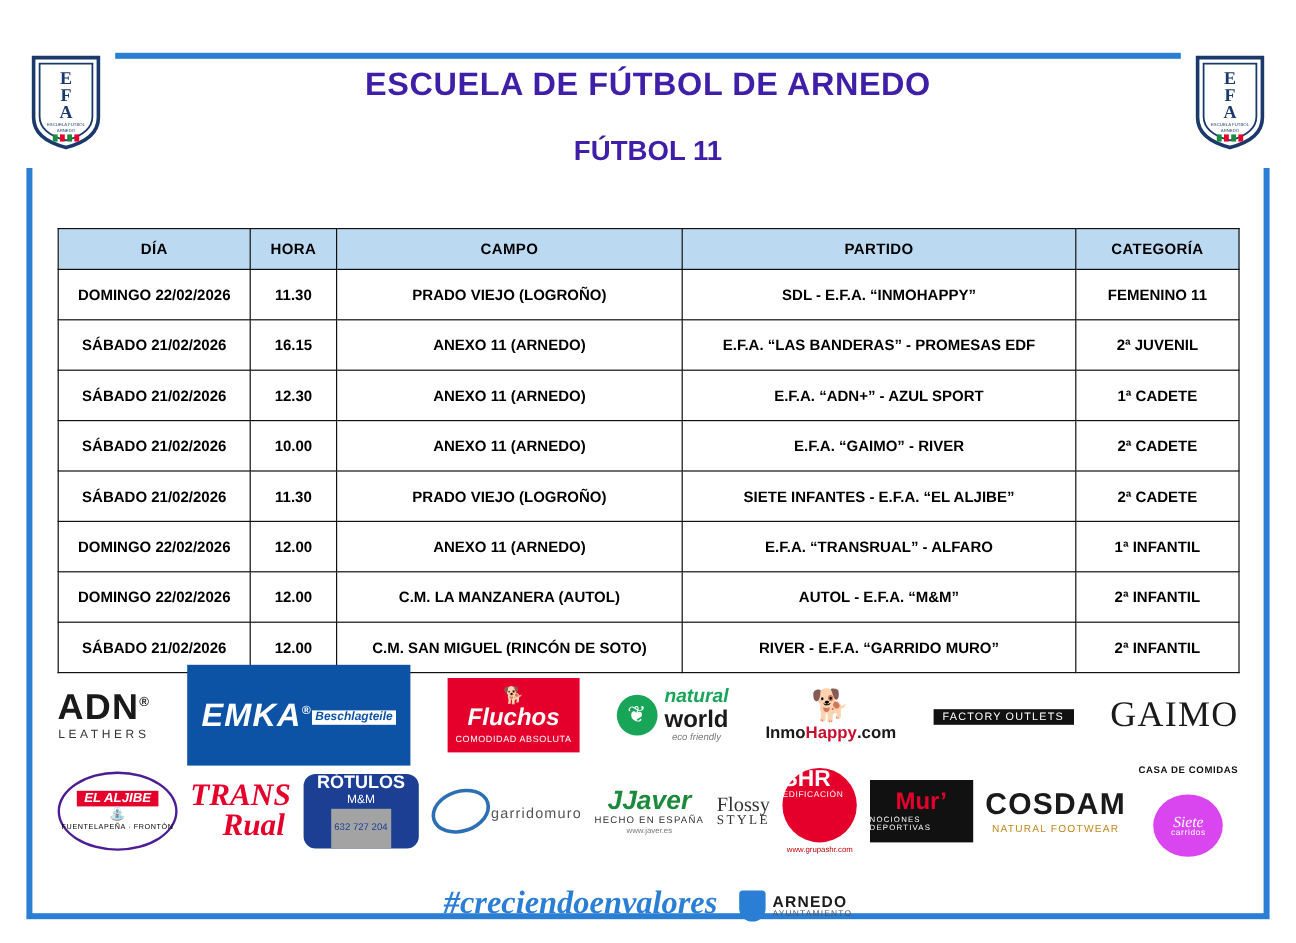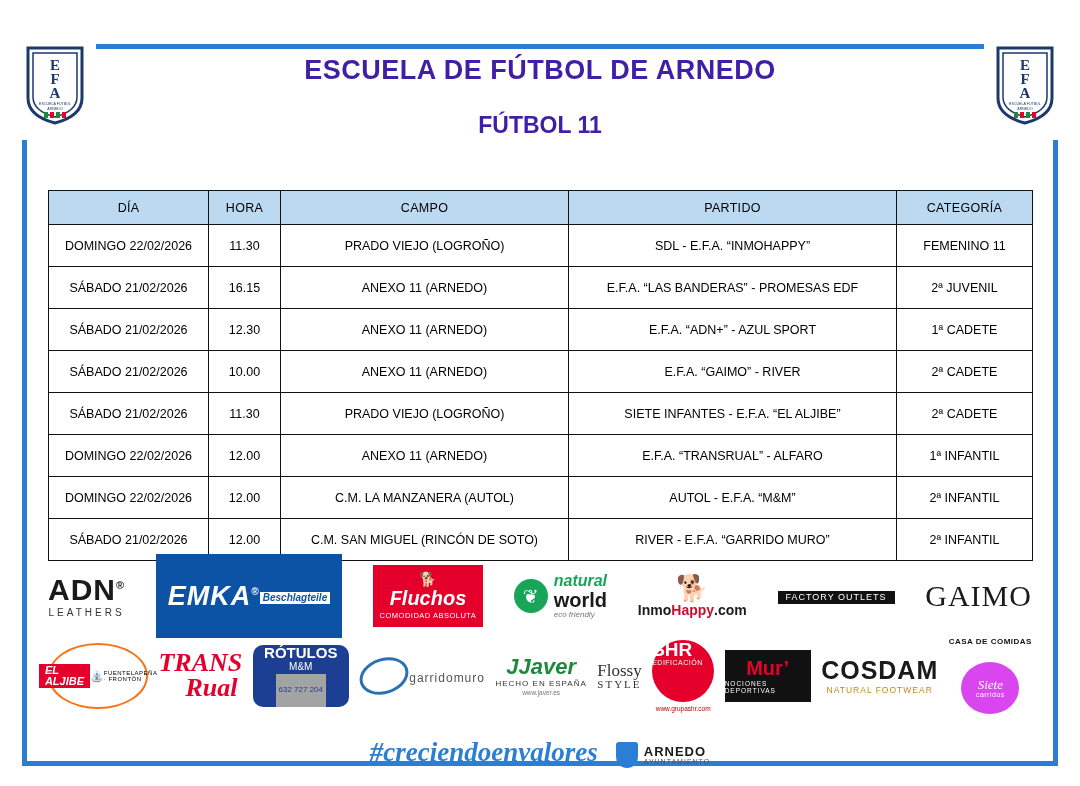--- a/index.html
+++ b/index.html
@@ -74,21 +74,21 @@
   table{
     border-collapse:collapse;
     width:984px;
     table-layout:fixed;
   }
   th,td{
     border:1px solid #111111;
     text-align:center;
     font-size:12.5px;
     color:#000000;
-    font-weight:normal;
+    font-weight:bold;
     padding:0 4px;
     height:41px;
     vertical-align:middle;
     white-space:nowrap;
   }
   thead th{
     background:#bcd9f2;
     height:33px;
     font-size:12.5px;
     letter-spacing:.3px;
@@ -131,37 +131,37 @@
   .emka .big sup{font-size:10px;}
   .emka .small{font-size:10px;background:#ffffff;color:#0c53a6;margin-top:4px;padding:1px 3px;font-style:italic;font-weight:bold;}
 
   .fluchos{background:#e4002b;color:#ffffff;width:110px;height:62px;flex-direction:column;justify-content:center;line-height:1;}
   .fluchos .big{font-size:20px;font-weight:bold;font-style:italic;}
   .fluchos .small{font-size:7.5px;letter-spacing:.5px;margin-top:4px;}
   .fluchos .dog{font-size:14px;margin-bottom:2px;}
 
   .nworld{flex-direction:row;gap:6px;}
   .nworld .leafcircle{width:34px;height:34px;border-radius:50%;background:#18a558;display:flex;align-items:center;justify-content:center;color:#fff;font-size:19px;}
-  .nworld .txt{line-height:1.05;text-align:left;}
+  .nworld .txt{line-height:1.05;text-align:center;}
   .nworld .t1{color:#18a558;font-size:16px;font-style:italic;font-weight:bold;}
   .nworld .t2{color:#1a1a1a;font-size:20px;font-weight:bold;}
   .nworld .t3{color:#777;font-size:8px;font-style:italic;}
 
   .inmo{flex-direction:column;line-height:1;}
   .inmo .dog{font-size:26px;color:#7a1f1f;}
   .inmo .txt{font-size:14px;font-weight:bold;color:#1a1a1a;margin-top:2px;}
   .inmo .txt b{color:#c8102e;}
 
   .banderas{flex-direction:column;line-height:1;}
   .banderas .b1{background:#e4002b;color:#ffffff;font-size:18px;font-weight:bold;font-style:italic;padding:2px 8px;}
   .banderas .b2{background:#111;color:#ffffff;font-size:9px;letter-spacing:1px;padding:2px 8px;margin-top:2px;}
 
   .gaimo{font-size:30px;letter-spacing:1px;color:#1a1a1a;font-family:"Liberation Serif", serif;}
 
-  .aljibe{width:96px;height:62px;border-radius:50%;border:2px solid #f97316;display:flex;flex-direction:row;justify-content:center;line-height:1;}
+  .aljibe{width:96px;height:62px;border-radius:50%;border:2px solid #4c1d95;display:flex;flex-direction:column;justify-content:center;line-height:1;}
   .aljibe .a1{background:#e4002b;color:#fff;font-size:11px;font-weight:bold;padding:1px 6px;font-style:italic;}
   .aljibe .a2{font-size:11px;margin:2px 0;}
   .aljibe .a3{font-size:6px;letter-spacing:.5px;}
 
   .trans{flex-direction:column;line-height:.95;color:#e4002b;font-style:italic;font-weight:bold;font-family:"Liberation Serif", serif;}
   .trans .t1{font-size:26px;}
   .trans .t2{font-size:26px;margin-left:22px;}
 
   .rotulos{background:#1c3f94;color:#fff;width:96px;height:62px;border-radius:10px;flex-direction:column;justify-content:center;line-height:1.1;}
   .rotulos .r1{font-size:15px;font-weight:bold;}

